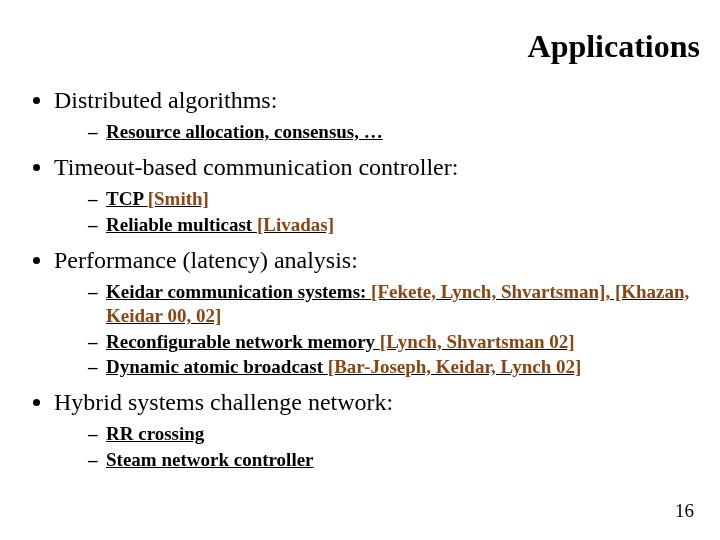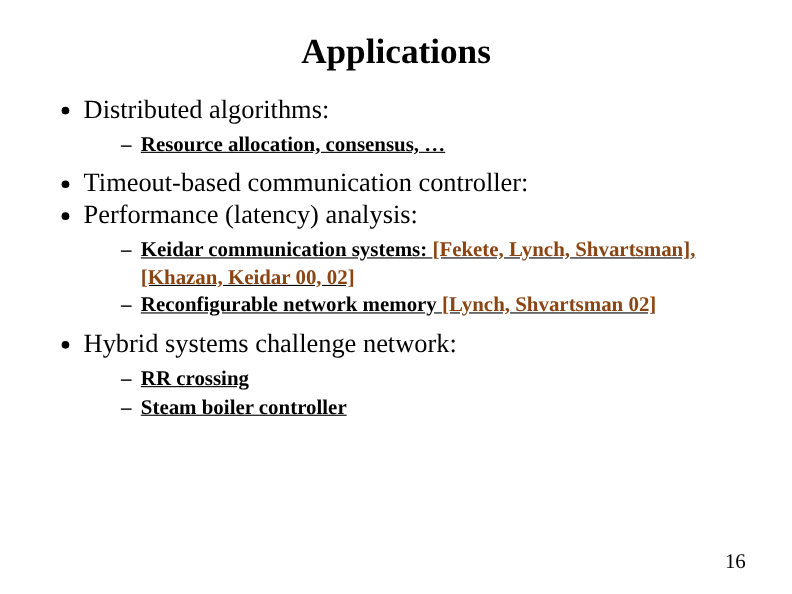--- a/index.html
+++ b/index.html
@@ -13,34 +13,33 @@
     position: relative;
   }
   .slide {
     box-sizing: border-box;
     width: 720px;
     height: 540px;
     padding: 24px 20px 0 20px;
     position: relative;
   }
   .title {
-    text-align: center;
+    text-align: right;
     font-size: 32px;
     font-weight: bold;
     margin: 4px 0 22px 0;
   }
   ul.level1 {
     list-style: disc;
     margin: 0;
     padding-left: 34px;
   }
   ul.level1 > li {
     font-size: 24px;
     margin-bottom: 2px;
-    margin-left: 22px;
   }
   ul.level2 {
     list-style: none;
     margin: 6px 0 10px 0;
     padding-left: 34px;
     text-decoration: underline;
   }
   ul.level2 > li {
     font-size: 19px;
     font-weight: bold;
@@ -54,21 +53,21 @@
     position: absolute;
     left: 0;
     top: 0;
   }
   .cite {
     color: #8b4513;
     font-weight: bold;
   }
   .pagenum {
     position: absolute;
-    right: 42px;
+    right: 26px;
     bottom: 18px;
     font-size: 19px;
     text-align: center;
   }
 </style>
 </head>
 <body>
 
 <div class="slide">
   <div class="title">Applications</div>
@@ -79,42 +78,53 @@
       <span>Distributed algorithms:</span>
       <ul class="level2">
         <li>
           <span>Resource allocation, consensus, …</span>
         </li>
       </ul>
     </li>
 
     <li>
       <span>Timeout-based communication controller:</span>
+      <ul class="level2">
+        <li>
+          <span>TCP </span><span class="cite">[Smith]</span>
+        </li>
+        <li>
+          <span>Reliable multicast </span><span class="cite">[Livadas]</span>
+        </li>
+      </ul>
     </li>
 
     <li>
       <span>Performance (latency) analysis:</span>
       <ul class="level2">
         <li>
           <span>Keidar communication systems: </span><span class="cite">[Fekete, Lynch, Shvartsman], [Khazan, Keidar 00, 02]</span>
         </li>
         <li>
           <span>Reconfigurable network memory </span><span class="cite">[Lynch, Shvartsman 02]</span>
         </li>
+        <li>
+          <span>Dynamic atomic broadcast </span><span class="cite">[Bar-Joseph, Keidar, Lynch 02]</span>
+        </li>
       </ul>
     </li>
 
     <li>
       <span>Hybrid systems challenge network:</span>
       <ul class="level2">
         <li>
           <span>RR crossing</span>
         </li>
         <li>
-          <span>Steam boiler controller</span>
+          <span>Steam network controller</span>
         </li>
       </ul>
     </li>
 
   </ul>
 
   <div class="pagenum">16</div>
 </div>
 
 </body></html>

